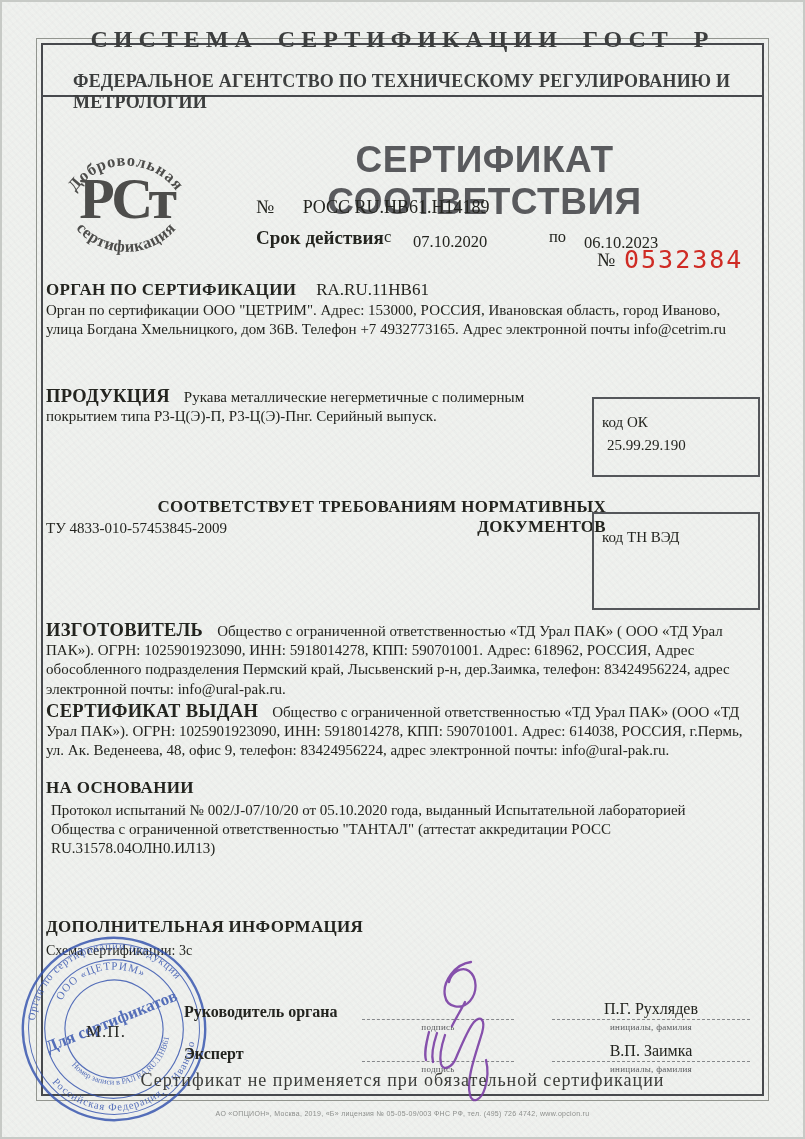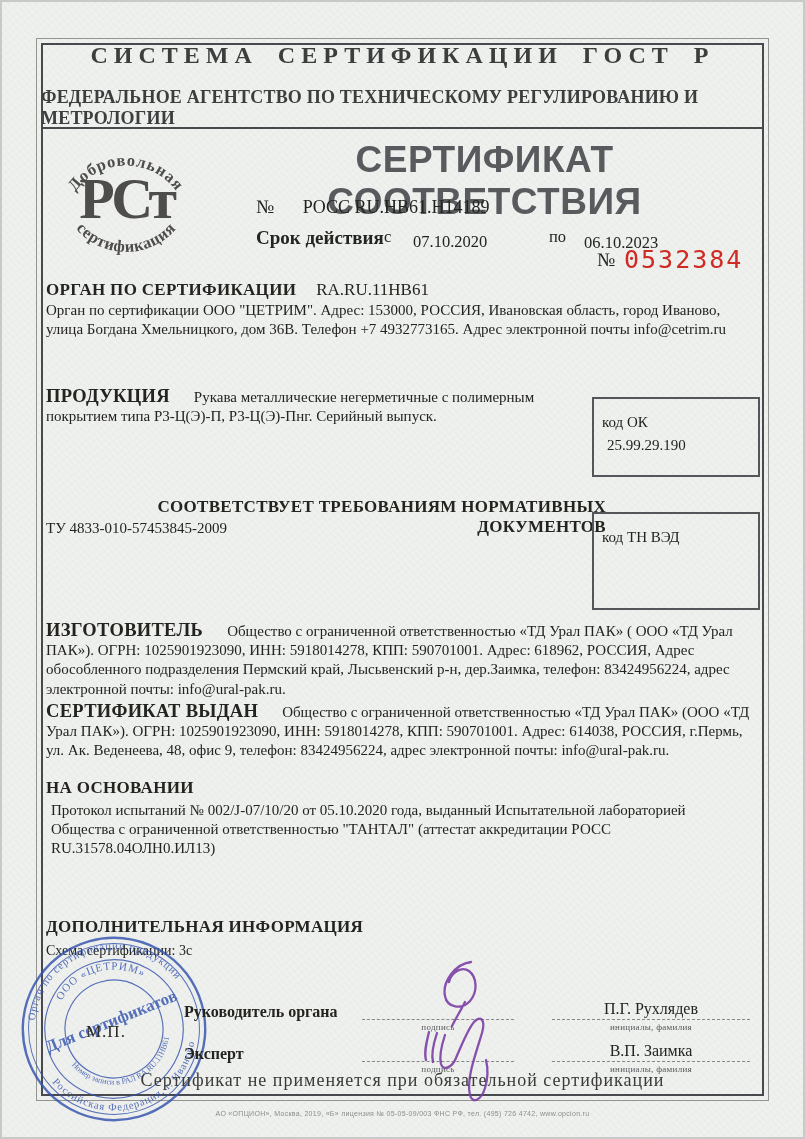--- a/index.html
+++ b/index.html
@@ -9,37 +9,37 @@
     background:#eff1ee;
     background-image:repeating-linear-gradient(48deg, rgba(190,200,205,.07) 0 2px, transparent 2px 5px),
                      repeating-linear-gradient(-40deg, rgba(220,200,205,.06) 0 2px, transparent 2px 6px);
     font-family:"Liberation Serif", serif; color:#23241f; overflow:hidden;
     box-shadow: inset 0 0 0 2px #c7cac6;
   }
   .abs { position:absolute; }
   .frame-outer { left:36px; top:38px; width:733px; height:1063px; border:1px solid #92958f; }
   .frame-inner { left:41px; top:43px; width:723px; height:1053px; border:2px solid #47494d; }
   .header-box {
-    left:41px; top:43px; width:723px; height:86px; border-bottom:2px solid #47494d;
+    left:41px; top:43px; width:723px; height:54px; border-bottom:2px solid #47494d;
     display:flex; flex-direction:column; align-items:center; justify-content:center; gap:18px;
   }
   .hdr1 { font-size:24px; font-weight:bold; letter-spacing:6px; word-spacing:8px; color:#3c3e3e; }
-  .hdr2 { font-size:18px; font-weight:bold; letter-spacing:0.2px; color:#3c3e3e; }
+  .hdr2 { font-size:18px; font-weight:bold; letter-spacing:0.2px; color:#3c3e3e;padding-left:32px; }
   .doc-title { left:212px; top:139px; width:545px; text-align:center;
     font-family:"Liberation Sans", sans-serif; font-weight:700; font-size:37px;
     color:#595a5d; letter-spacing:0.5px; }
   .numrow { font-size:18px; }
   .no-sign { font-size:19px; }
   .date-val { font-size:16.5px; }
   .lbl-bold { font-weight:bold; }
   .red-no { font-family:"DejaVu Sans Mono", monospace; font-size:25px; color:#cf2b24; letter-spacing:2px; }
   .sec-head { font-weight:bold; font-size:17px; letter-spacing:0.3px;text-align:right; }
   .sec-head-lg { font-weight:bold; font-size:18.5px; letter-spacing:0.3px; }
   .body-text { font-size:15px; line-height:1.28; }
-  .inline-para .body-text { margin-left:24px; }
+  .inline-para .body-text { margin-left:14px; }
   .code-box { border:2px solid #54565a; padding:12px 8px; font-size:15px; line-height:1.5; }
   .code-box .code-val { padding-left:5px; }
   .sig-label { font-weight:bold; font-size:16px; }
   .sig-line { border-bottom:1.2px dashed #85878a; height:1px; }
   .sig-caption { font-size:9px; color:#55575a; text-align:center; letter-spacing:0.3px; }
   .sig-name { font-size:16px; text-align:center; }
   .bottom-note { left:41px; top:1070px; width:723px; text-align:center;
     font-size:18px; letter-spacing:1px; color:#3a3b38; }
   .print-footer { left:0; top:1110px; width:805px; text-align:center;
     font-family:"Liberation Sans", sans-serif; font-size:7px; color:#8c8e8b; letter-spacing:0.3px; }

